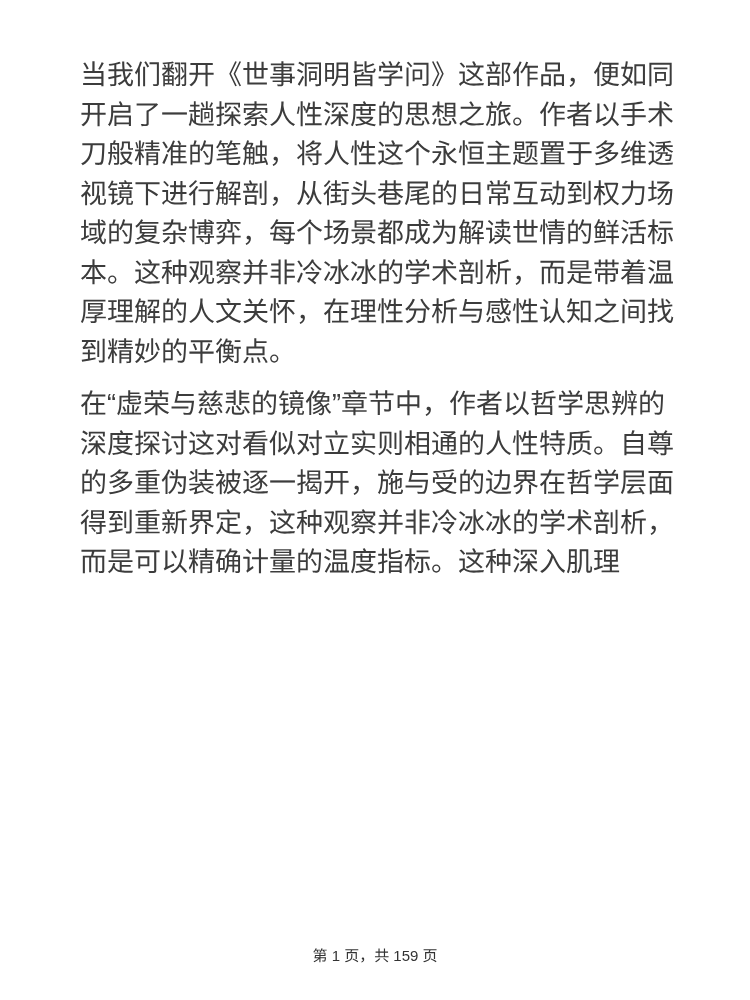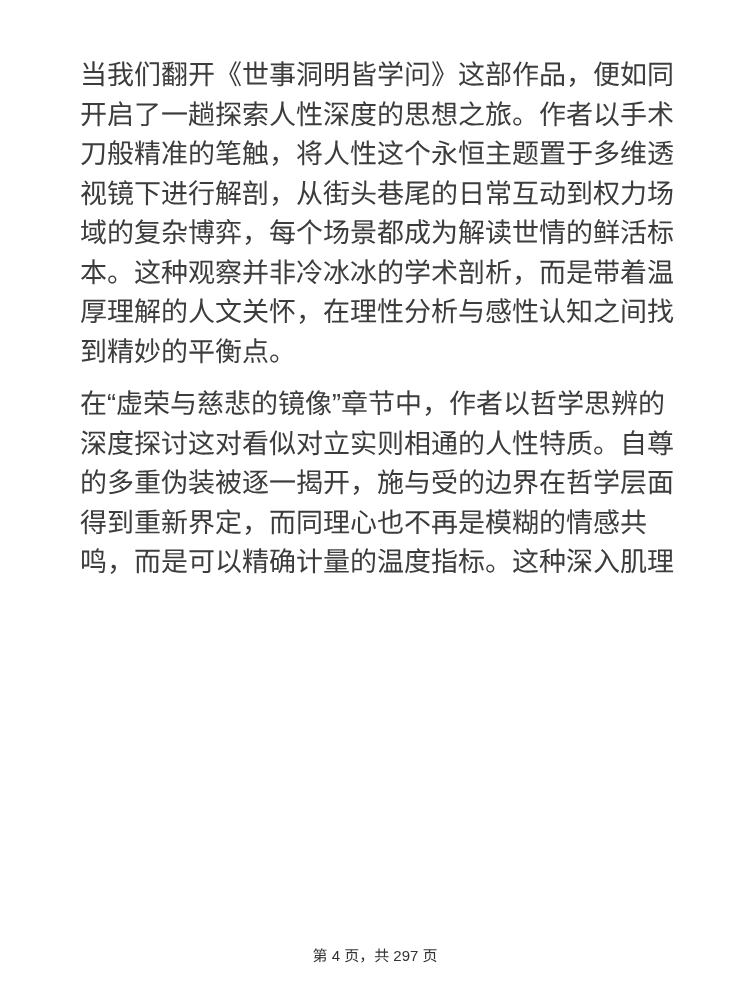--- a/index.html
+++ b/index.html
@@ -45,16 +45,16 @@
     font-size: 15px;
     line-height: 20px;
   }
 </style>
 </head>
 <body>
 
 <div class="page">
   <div class="content">
     <p>当我们翻开《世事洞明皆学问》这部作品，便如同开启了一趟探索人性深度的思想之旅。作者以手术刀般精准的笔触，将人性这个永恒主题置于多维透视镜下进行解剖，从街头巷尾的日常互动到权力场域的复杂博弈，每个场景都成为解读世情的鲜活标本。这种观察并非冷冰冰的学术剖析，而是带着温厚理解的人文关怀，在理性分析与感性认知之间找到精妙的平衡点。</p>
-    <p>在“虚荣与慈悲的镜像”章节中，作者以哲学思辨的深度探讨这对看似对立实则相通的人性特质。自尊的多重伪装被逐一揭开，施与受的边界在哲学层面得到重新界定，而同理心也不再是模糊的情感共鸣，而是可以精确计量的温度指标。这种深入肌理</p>
+    <p>在“虚荣与慈悲的镜像”章节中，作者以哲学思辨的深度探讨这对看似对立实则相通的人性特质。自尊的多重伪装被逐一揭开，施与受的边界在哲学层面得到重新界定，这种观察并非冷冰冰的学术剖析，而是可以精确计量的温度指标。这种深入肌理</p>
   </div>
-  <div class="footer">第 4 页，共 297 页</div>
+  <div class="footer">第 1 页，共 159 页</div>
 </div>
 
 </body></html>

